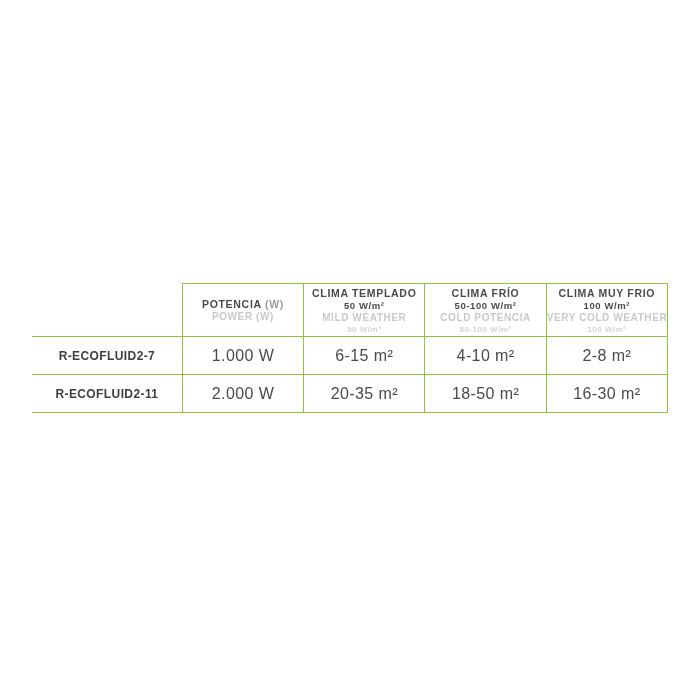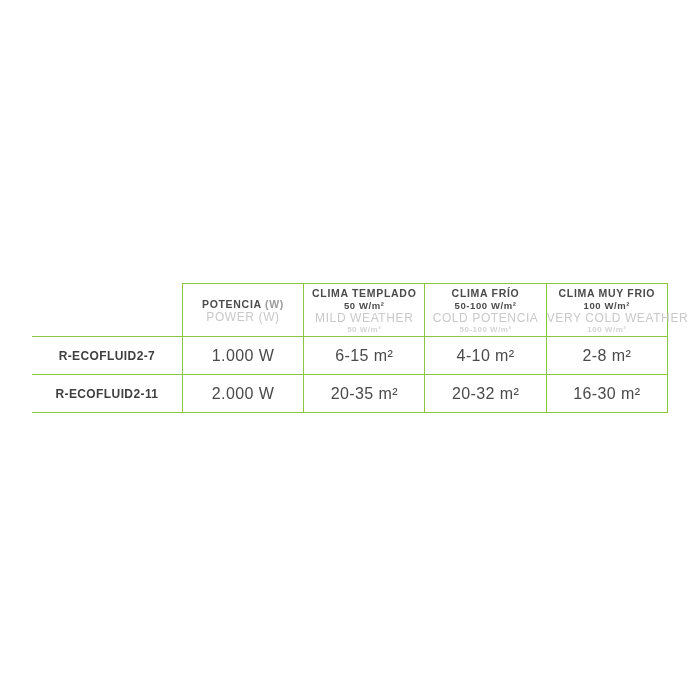--- a/index.html
+++ b/index.html
@@ -108,22 +108,22 @@
   }
   .th-main-sub {
     font-size: 9.5px;
     font-weight: bold;
     letter-spacing: 0.6px;
     color: #4a4a4a;
     line-height: 12px;
     white-space: nowrap;
   }
   .th-sub {
-    font-size: 12px;
-    font-weight: normal;
+    font-size: 10px;
+    font-weight: bold;
     letter-spacing: 0.6px;
     color: #c9c9c9;
     line-height: 12px;
     white-space: nowrap;
   }
   .th-sub2 {
     font-size: 8px;
     font-weight: bold;
     letter-spacing: 0.5px;
     color: #d4d4d4;
@@ -229,21 +229,21 @@
           <td class="row-label">
             <span class="cell-inner">R-ECOFLUID2-11</span>
           </td>
           <td>
             <span class="cell-inner">2.000 W</span>
           </td>
           <td>
             <span class="cell-inner">20-35 m²</span>
           </td>
           <td>
-            <span class="cell-inner">20-32 m²</span>
+            <span class="cell-inner">18-50 m²</span>
           </td>
           <td>
             <span class="cell-inner">16-30 m²</span>
           </td>
         </tr>
       </tbody>
     </table>
   </div>
 
 </div>

